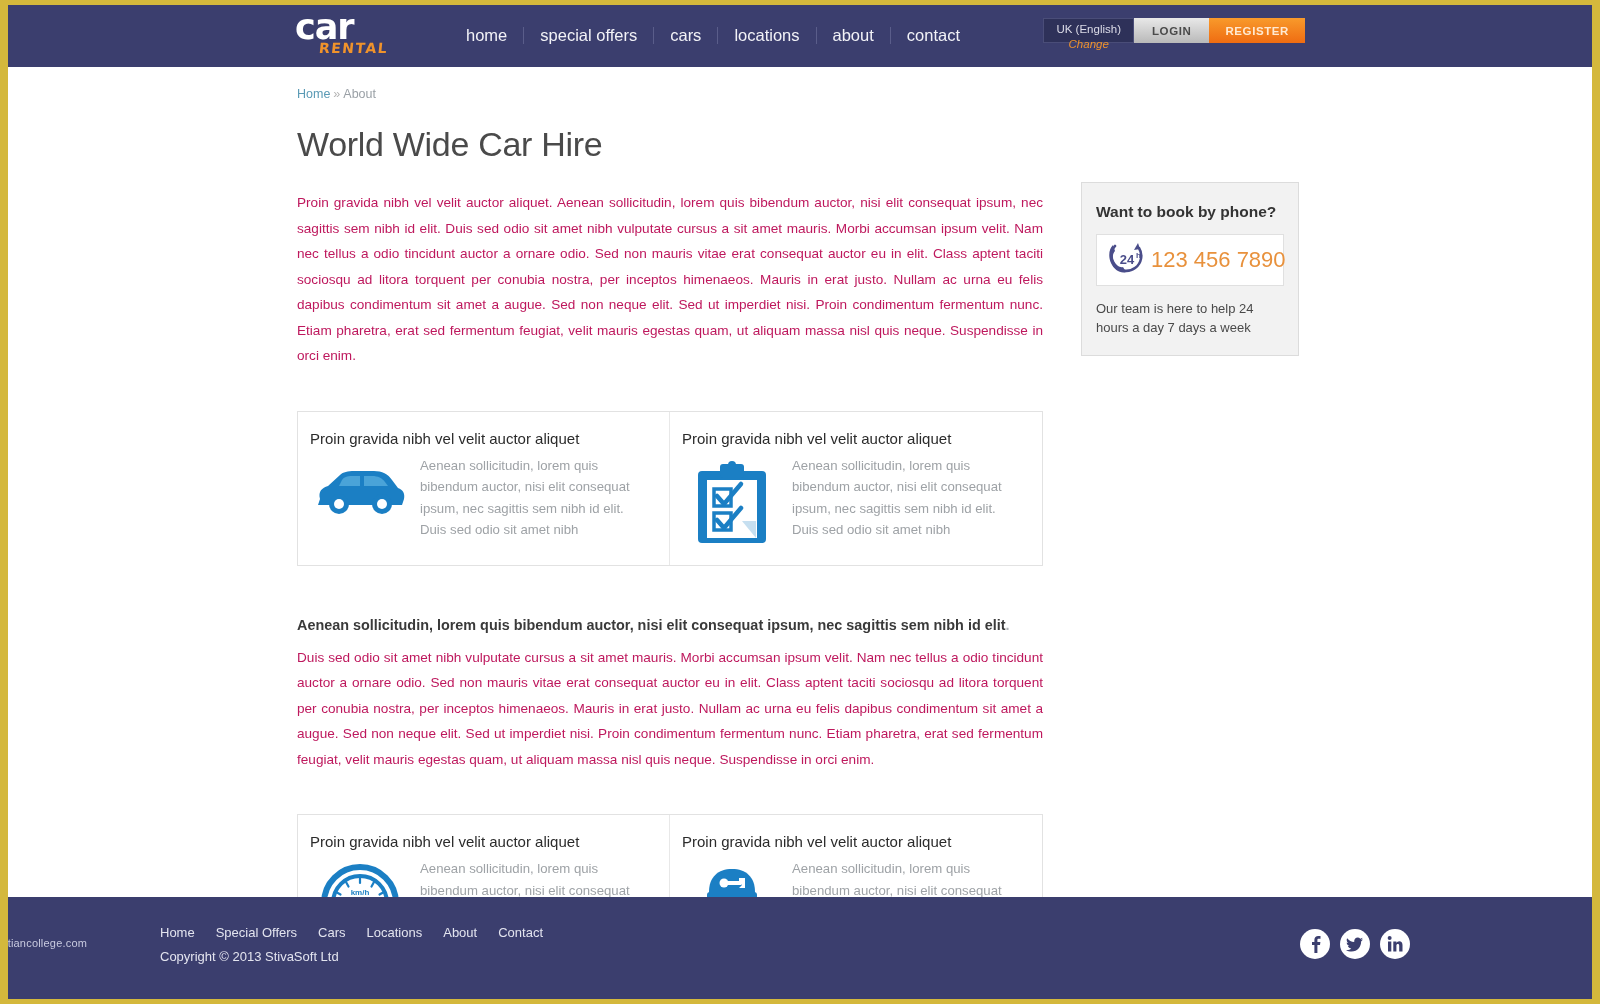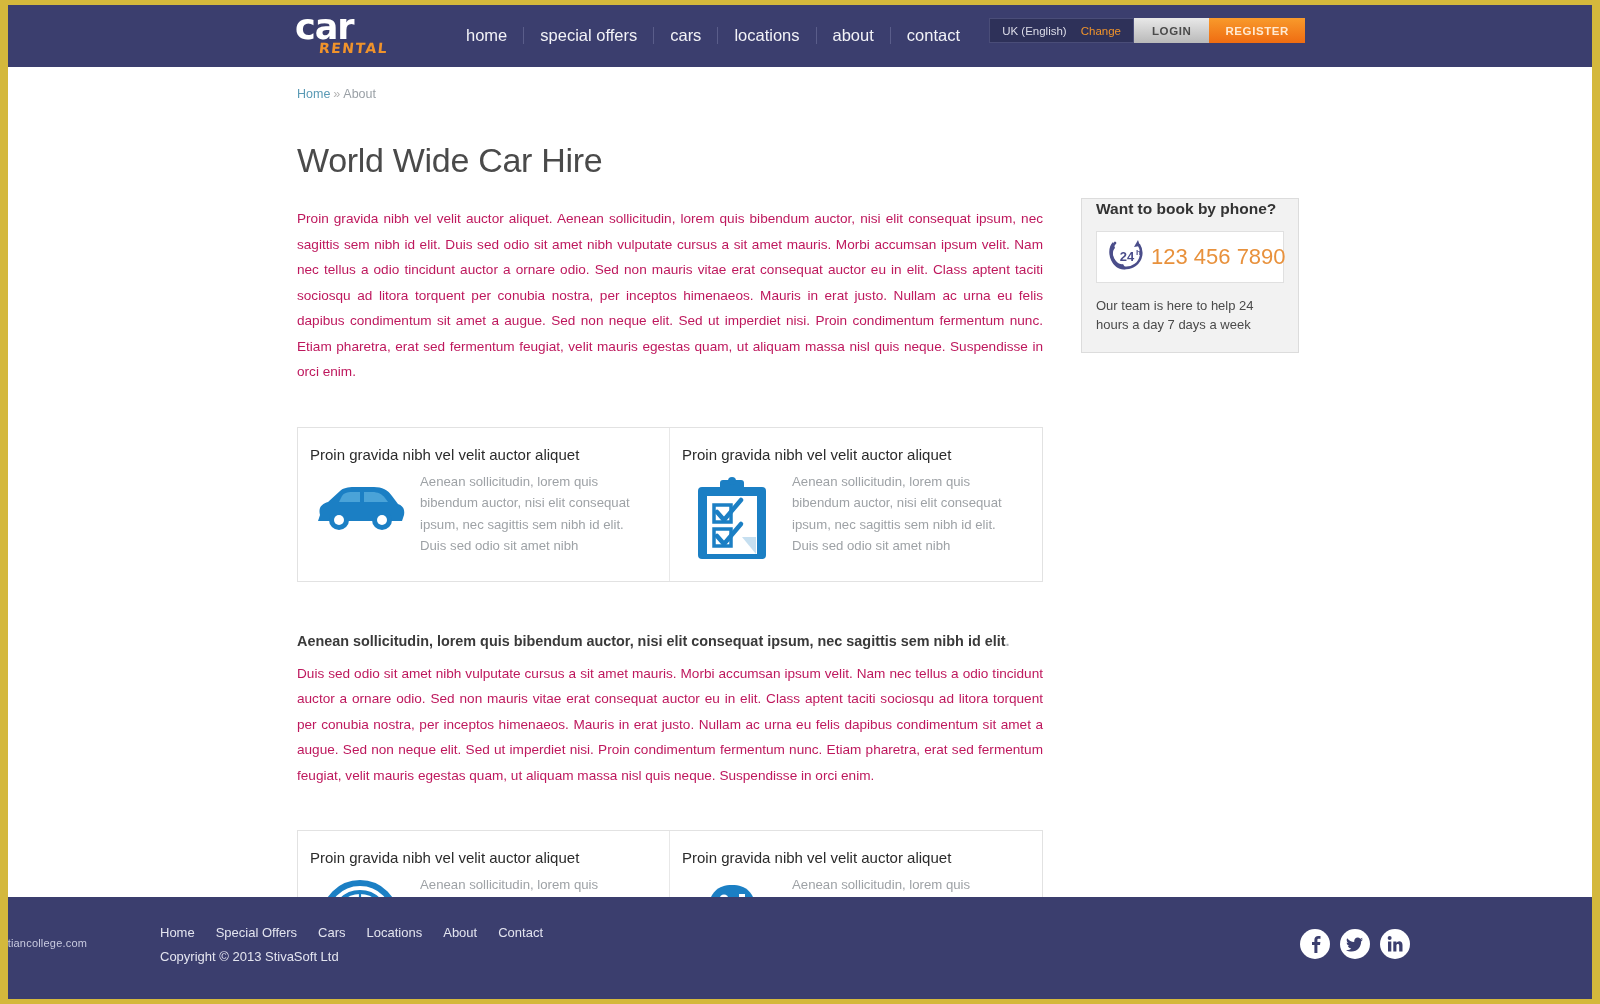--- a/index.html
+++ b/index.html
@@ -94,26 +94,27 @@
     align-items: stretch;
     height: 25px;
   }
   .lang-box {
     background: #2e3159;
     color: #dcdce8;
     font-size: 11.5px;
     padding: 4px 12px;
     display: flex;
     align-items: center;
-    gap: 14px;
+    gap: 3px;
     height: 25px;
     border: 1px solid #4a4d78;
     cursor: pointer;
-  }
-  .lang-change { color: #f0932b; }
+    flex-direction: column;
+  }
+  .lang-change { color: #f0932b; font-style: italic; }
   .btn-login {
     background: linear-gradient(to bottom, #e8e8e8, #b9b9b9);
     color: #4a4a4a;
     font-size: 11.5px;
     font-weight: bold;
     letter-spacing: 0.6px;
     padding: 8px 18px;
     display: flex;
     align-items: center;
     height: 25px;
@@ -154,21 +155,21 @@
     color: #5a9ab5;
     text-decoration: none;
     cursor: pointer;
   }
   .breadcrumb .sep { color: #b3b3b3; margin: 0 3px; }
 
   .page-title {
     font-size: 34px;
     font-weight: normal;
     color: #4a4a4a;
-    margin-top: 40px;
+    margin-top: 24px;
     margin-left: 2px;
     letter-spacing: -0.3px;
   }
 
   .cols {
     display: flex;
     margin-top: 26px;
     gap: 38px;
   }
   .col-left { width: 748px; }
@@ -179,21 +180,21 @@
     line-height: 25.5px;
     color: #be185d;
     text-align: justify;
     margin-left: 2px;
   }
 
   
   .phone-box {
     background: #f2f2f2;
     border: 1px solid #dcdcdc;
-    padding: 1px 14px 18px 14px;
+    padding: 20px 14px 18px 14px;
     width: 218px;
     margin-top: -8px;
   }
   .phone-title {
     font-size: 15.5px;
     font-weight: bold;
     color: #333333;
     margin-bottom: 13px;
   }
   .phone-inner {

